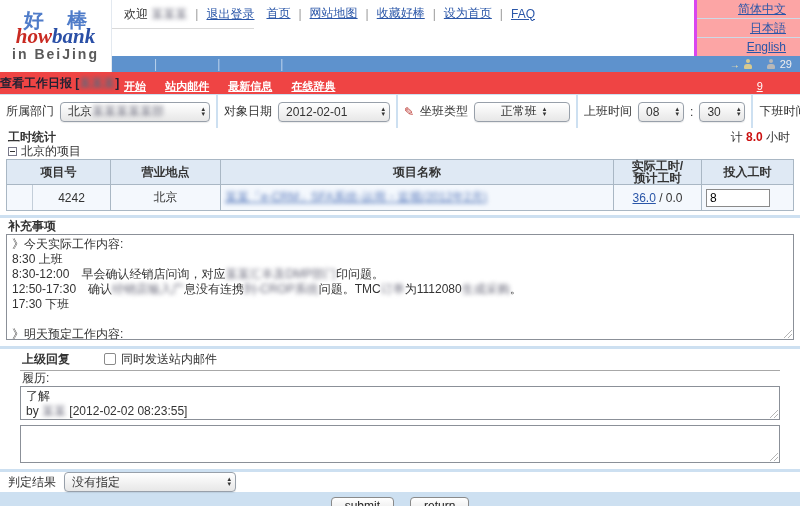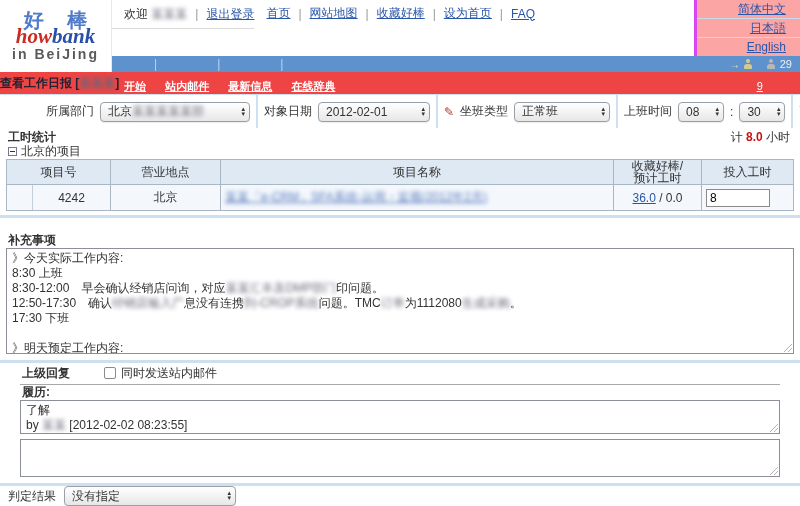--- a/index.html
+++ b/index.html
@@ -44,67 +44,67 @@
   .count-plain { color:#eee; text-decoration:none; }
 
   
   .titlebar { height:22px; background:#ef4444; text-align:left; line-height:22px; font-weight:bold; color:#223; margin-bottom:1px; }
 
   
   .blurred { filter: blur(2px); color:#667; }
   a .blurred { color:#5577bb; }
 
   
-  .filter-row { height:33px; background:#fff; display:flex; align-items:center; margin-top:1px;padding-left:40px; }
+  .filter-row { height:33px; background:#fff; display:flex; align-items:center; margin-top:1px; }
   .fcell { display:flex; align-items:center; gap:6px; padding:0 6px; height:100%; border-right:2px solid #cde0f1; white-space:nowrap; }
   .fcell:last-child { border-right:none; flex:1; }
 
   
   .sel { display:inline-flex; align-items:center; justify-content:space-between;
     background:linear-gradient(#ffffff,#e7e7e7); border:1px solid #98a0aa; border-radius:4px;
     height:20px; padding:0 4px 0 7px; box-shadow:0 1px 1px rgba(0,0,0,.08); cursor:pointer; }
   .sel .arr { display:flex; flex-direction:column; line-height:4.6px; font-size:7px; color:#333; margin-left:6px; }
-  .w-dept { width:150px; } .w-date { width:112px; } .w-shift { width:96px; } .w-time { width:46px; } .w-judge { width:172px; }
+  .w-dept { width:150px; } .w-date { width:112px; } .w-shift { width:96px;justify-content:center; } .w-time { width:46px; } .w-judge { width:172px; }
   .edit-icon { color:#b9302a; font-size:12px; line-height:12px; }
 
   
   .hours-sec { background:#fff; padding:2px 0 4px; }
   .hours-head { display:flex; justify-content:space-between; align-items:center; padding:0 10px 0 8px; height:15px; }
   .bold { font-weight:bold; }
   .red { color:#cc1111; font-weight:bold; }
   .group-row { display:flex; align-items:center; gap:4px; padding:1px 8px 2px; height:14px; }
   .minus-box { width:9px; height:9px; border:1px solid #778; display:inline-flex; align-items:center; justify-content:center; background:#fff; cursor:pointer; }
   .minus-box::before { content:""; width:5px; height:1px; background:#333; }
   table.hours { width:calc(100% - 12px); margin:0 6px; border-collapse:collapse; }
-  table.hours th { background:#dfe9f4; border:1px solid #a9b7c4; font-weight:normal; text-align:center; font-size:12px; height:24px; padding:0 3px; }
+  table.hours th { background:#dfe9f4; border:1px solid #a9b7c4; font-weight:bold; text-align:center; font-size:12px; height:24px; padding:0 3px; }
   table.hours td { border:1px solid #a9b7c4; height:26px; background:#f4f8fd; padding:0 4px; }
   .th-pre { white-space:pre-line; line-height:12px; }
   td.c { text-align:center; }
   .idcell { padding:0 !important; }
   .idcell .wrap { display:flex; height:25px; align-items:center; }
   .idcell .sub { width:26px; height:100%; border-right:1px solid #c3ced9; }
   .idcell .val { flex:1; text-align:center; }
   .inp-hours { width:64px; height:18px; border:1px solid #8a8a8a; font-size:12px; padding:0 3px; font-family:"Liberation Sans",sans-serif; }
 
   
   .gap3 { height:3px; }
-  .supp-sec { background:#fff; padding:14px 6px 6px; }
+  .supp-sec { background:#fff; padding:0 6px 6px; }
   .sec-label { height:16px; line-height:16px; padding-left:2px; }
   .textbox { position:relative; border:1px solid #8b9098; background:#fff; padding:2px 5px; line-height:15px; overflow:hidden; }
   .textbox .grip { position:absolute; right:1px; bottom:1px; width:10px; height:10px;
      background:repeating-linear-gradient(135deg, transparent 0 2px, #b5b5b5 2px 3px);
      clip-path:polygon(100% 0, 100% 100%, 0 100%); cursor:nwse-resize; }
   .supp-box { height:106px; }
 
   
   .reply-sec { background:#fff; padding:2px 20px 6px; }
   .reply-head { display:flex; align-items:center; height:16px; padding-left:2px; gap:8px; }
   .cb { width:12px; height:12px; border:1px solid #8a8a8a; border-radius:2px; background:#fff; display:inline-block; margin-left:26px; cursor:pointer; }
   .history-area { border-top:1px solid #a8a8a8; margin-top:3px; }
-  .history-label { height:15px; line-height:15px; padding-left:2px;font-weight:bold; }
+  .history-label { height:15px; line-height:15px; padding-left:2px; }
   .hist-box { height:34px; }
   .empty-box { height:38px; margin-top:5px; }
 
   
   .judge-row { background:#fff; height:20px; display:flex; align-items:center; gap:8px; padding:0 8px; }
   .footer { height:25px; display:flex; justify-content:center; align-items:flex-start; gap:16px; padding-top:5px; }
   .btn { background:linear-gradient(#ffffff,#e4e4e4); border:1px solid #8a8a8a; border-radius:4px;
     font-size:12px; padding:1px 13px 2px; color:#222; cursor:pointer; font-family:"Liberation Sans",sans-serif; }
 </style>
 </head>
@@ -240,21 +240,21 @@
   <div class="group-row">
     <span class="minus-box"></span>
     <span>北京的项目</span>
   </div>
   <table class="hours">
     <tbody>
         <tr>
       <th style="width:104px">项目号</th>
       <th style="width:110px">营业地点</th>
       <th>项目名称</th>
-      <th style="width:88px" class="th-pre">收藏好棒/
+      <th style="width:88px" class="th-pre">实际工时/
 预计工时</th>
       <th style="width:92px">投入工时</th>
     </tr>
     <tr>
       <td class="idcell">
         <div class="wrap">
               <span class="sub"></span>
               <span class="val">4242</span>
             </div>
       </td>

